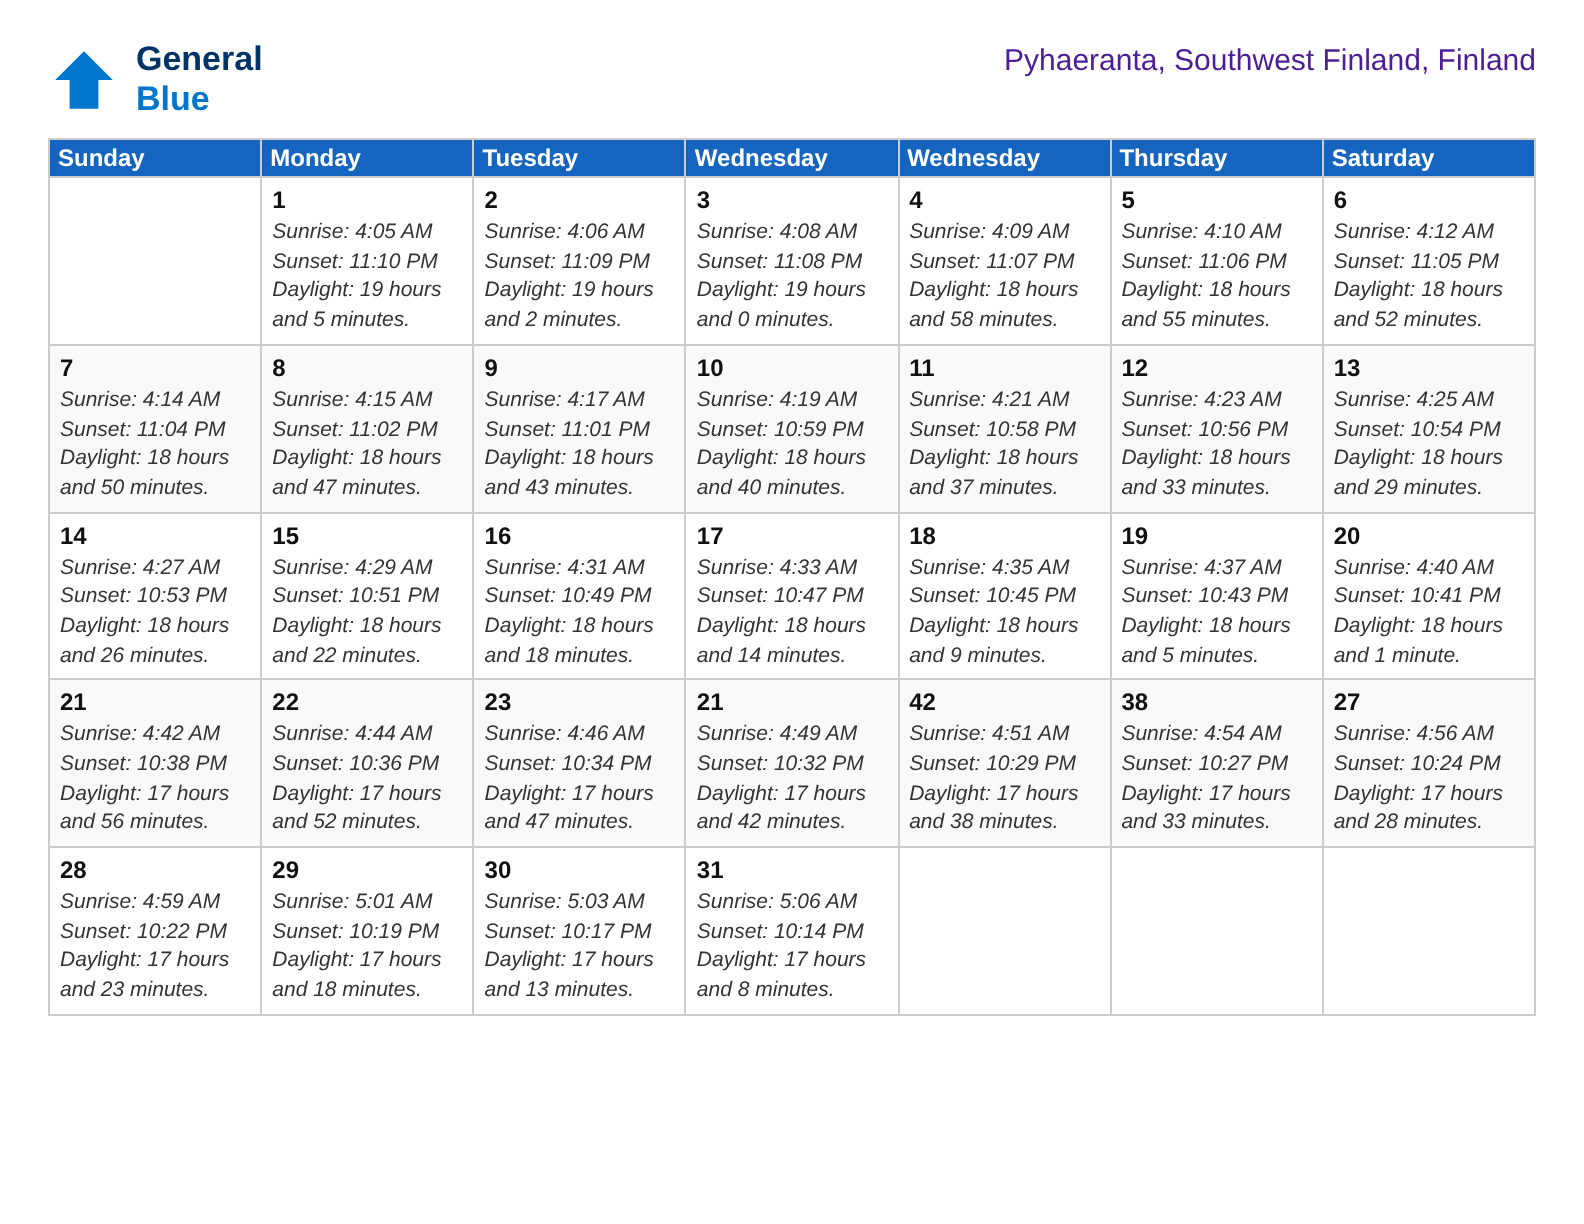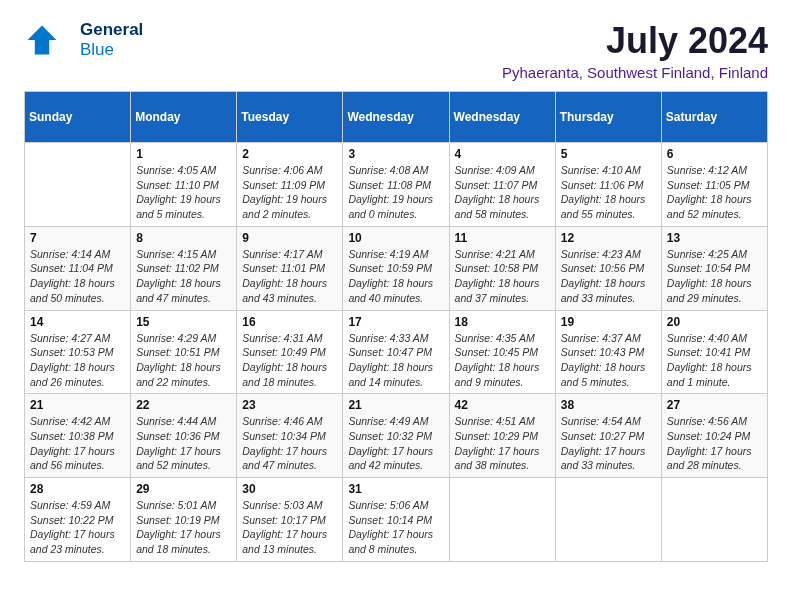--- a/index.html
+++ b/index.html
@@ -12,21 +12,21 @@
     }
     .header {
       display: flex;
       justify-content: space-between;
       align-items: flex-start;
       margin-bottom: 10px;
     }
     .logo {
       display: flex;
       align-items: center;
-      gap: 20px;
+      gap: 8px;
     }
     .logo-icon {
       width: 36px;
       height: 36px;
     }
     .title-block {
       text-align: right;
     }
     .month-title {
       font-size: 36px;
@@ -39,21 +39,21 @@
       margin-top: 2px;
     }
     table {
       width: 100%;
       border-collapse: collapse;
       font-size: 11px;
     }
     thead th {
       background-color: #1565c0;
       color: #fff;
-      padding: 18px 4px;
+      padding: 2px 4px;
       text-align: left;
       font-size: 12px;
       font-weight: bold;
       border: 1px solid #ccc;
     }
     td {
       border: 1px solid #ccc;
       vertical-align: top;
       padding: 4px 5px;
       width: calc(100% / 7);
@@ -85,25 +85,24 @@
 <body>
 
 <div class="header">
   <div class="logo">
     <svg class="logo-icon" viewBox="0 0 40 40">
       <polygon points="20,4 36,20 28,20 28,36 12,36 12,20 4,20" fill="#0077cc"></polygon>
       <polygon points="20,8 34,20 27,20 27,34 13,34 13,20 6,20" fill="none"></polygon>
     </svg>
     <div>
       <div style="font-size:17px;font-weight:bold;color:#003366;line-height:1.15;">General</div>
-      <div style="font-size:17px;font-weight:normal;color:#0077cc;line-height:1.15;">Blue</div>
+      <div style="font-size:17px;font-weight:bold;color:#0077cc;line-height:1.15;">Blue</div>
     </div>
   </div>
   <div class="title-block">
-    <div class="month-title">July 2024</div>
     <div class="location-title">Pyhaeranta, Southwest Finland, Finland</div>
   </div>
 </div>
 
 <table>
   <thead>
     <tr id="header-row">
         <th>Sunday</th>
         <th>Monday</th>
         <th>Tuesday</th>

